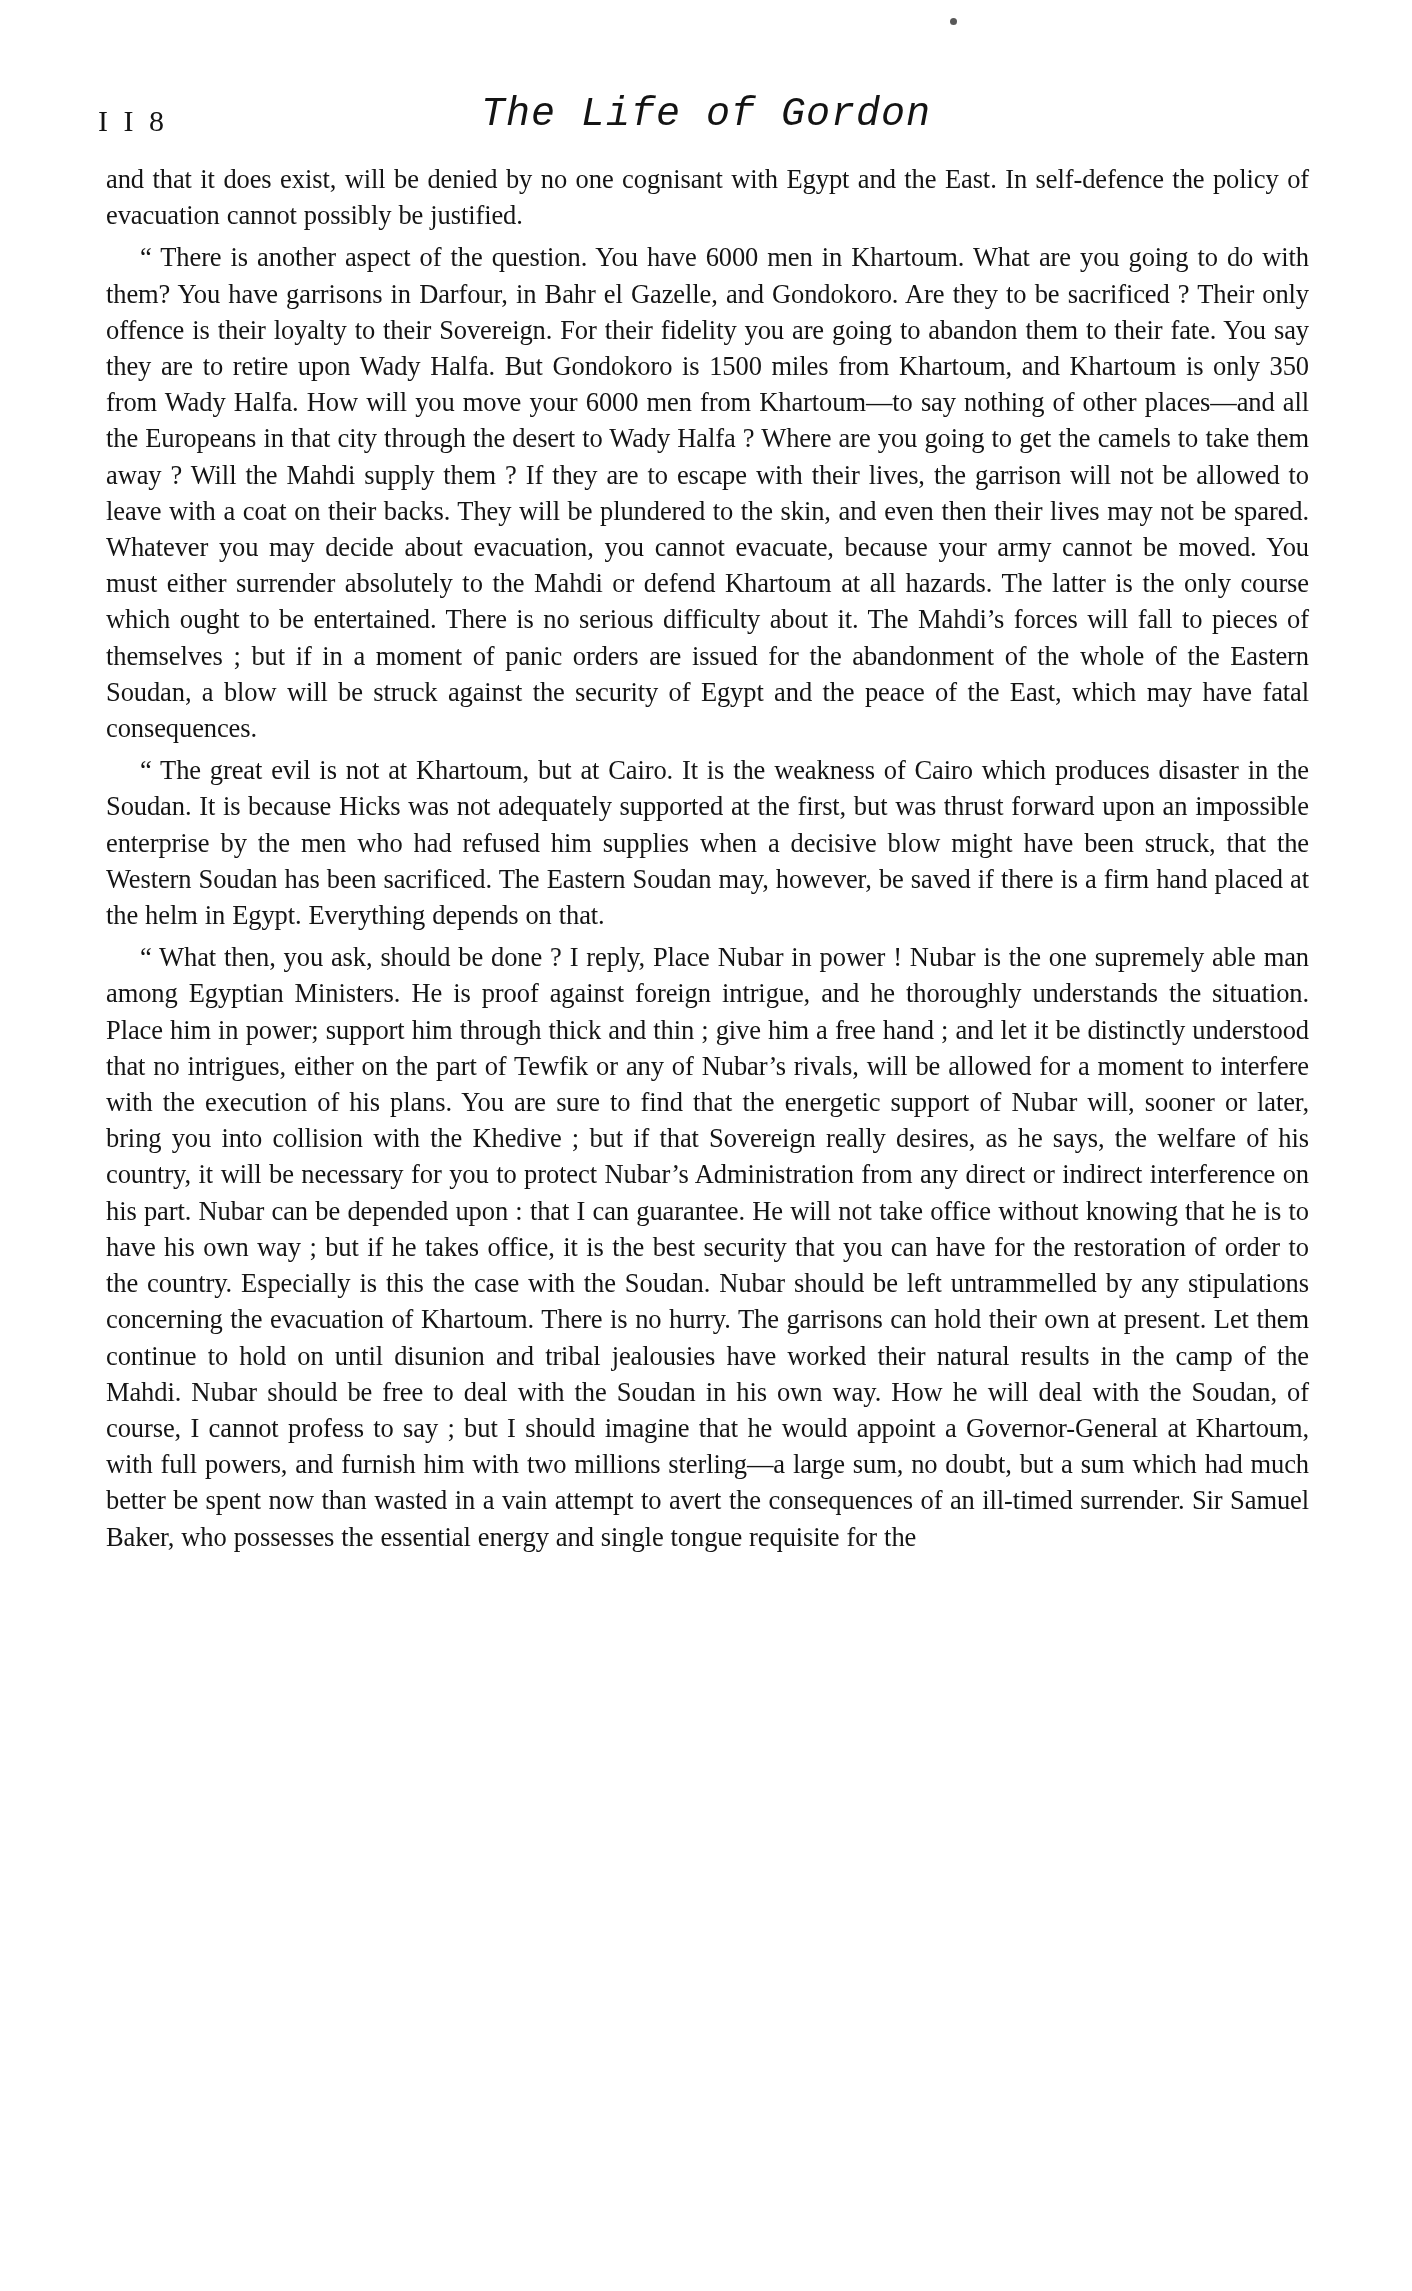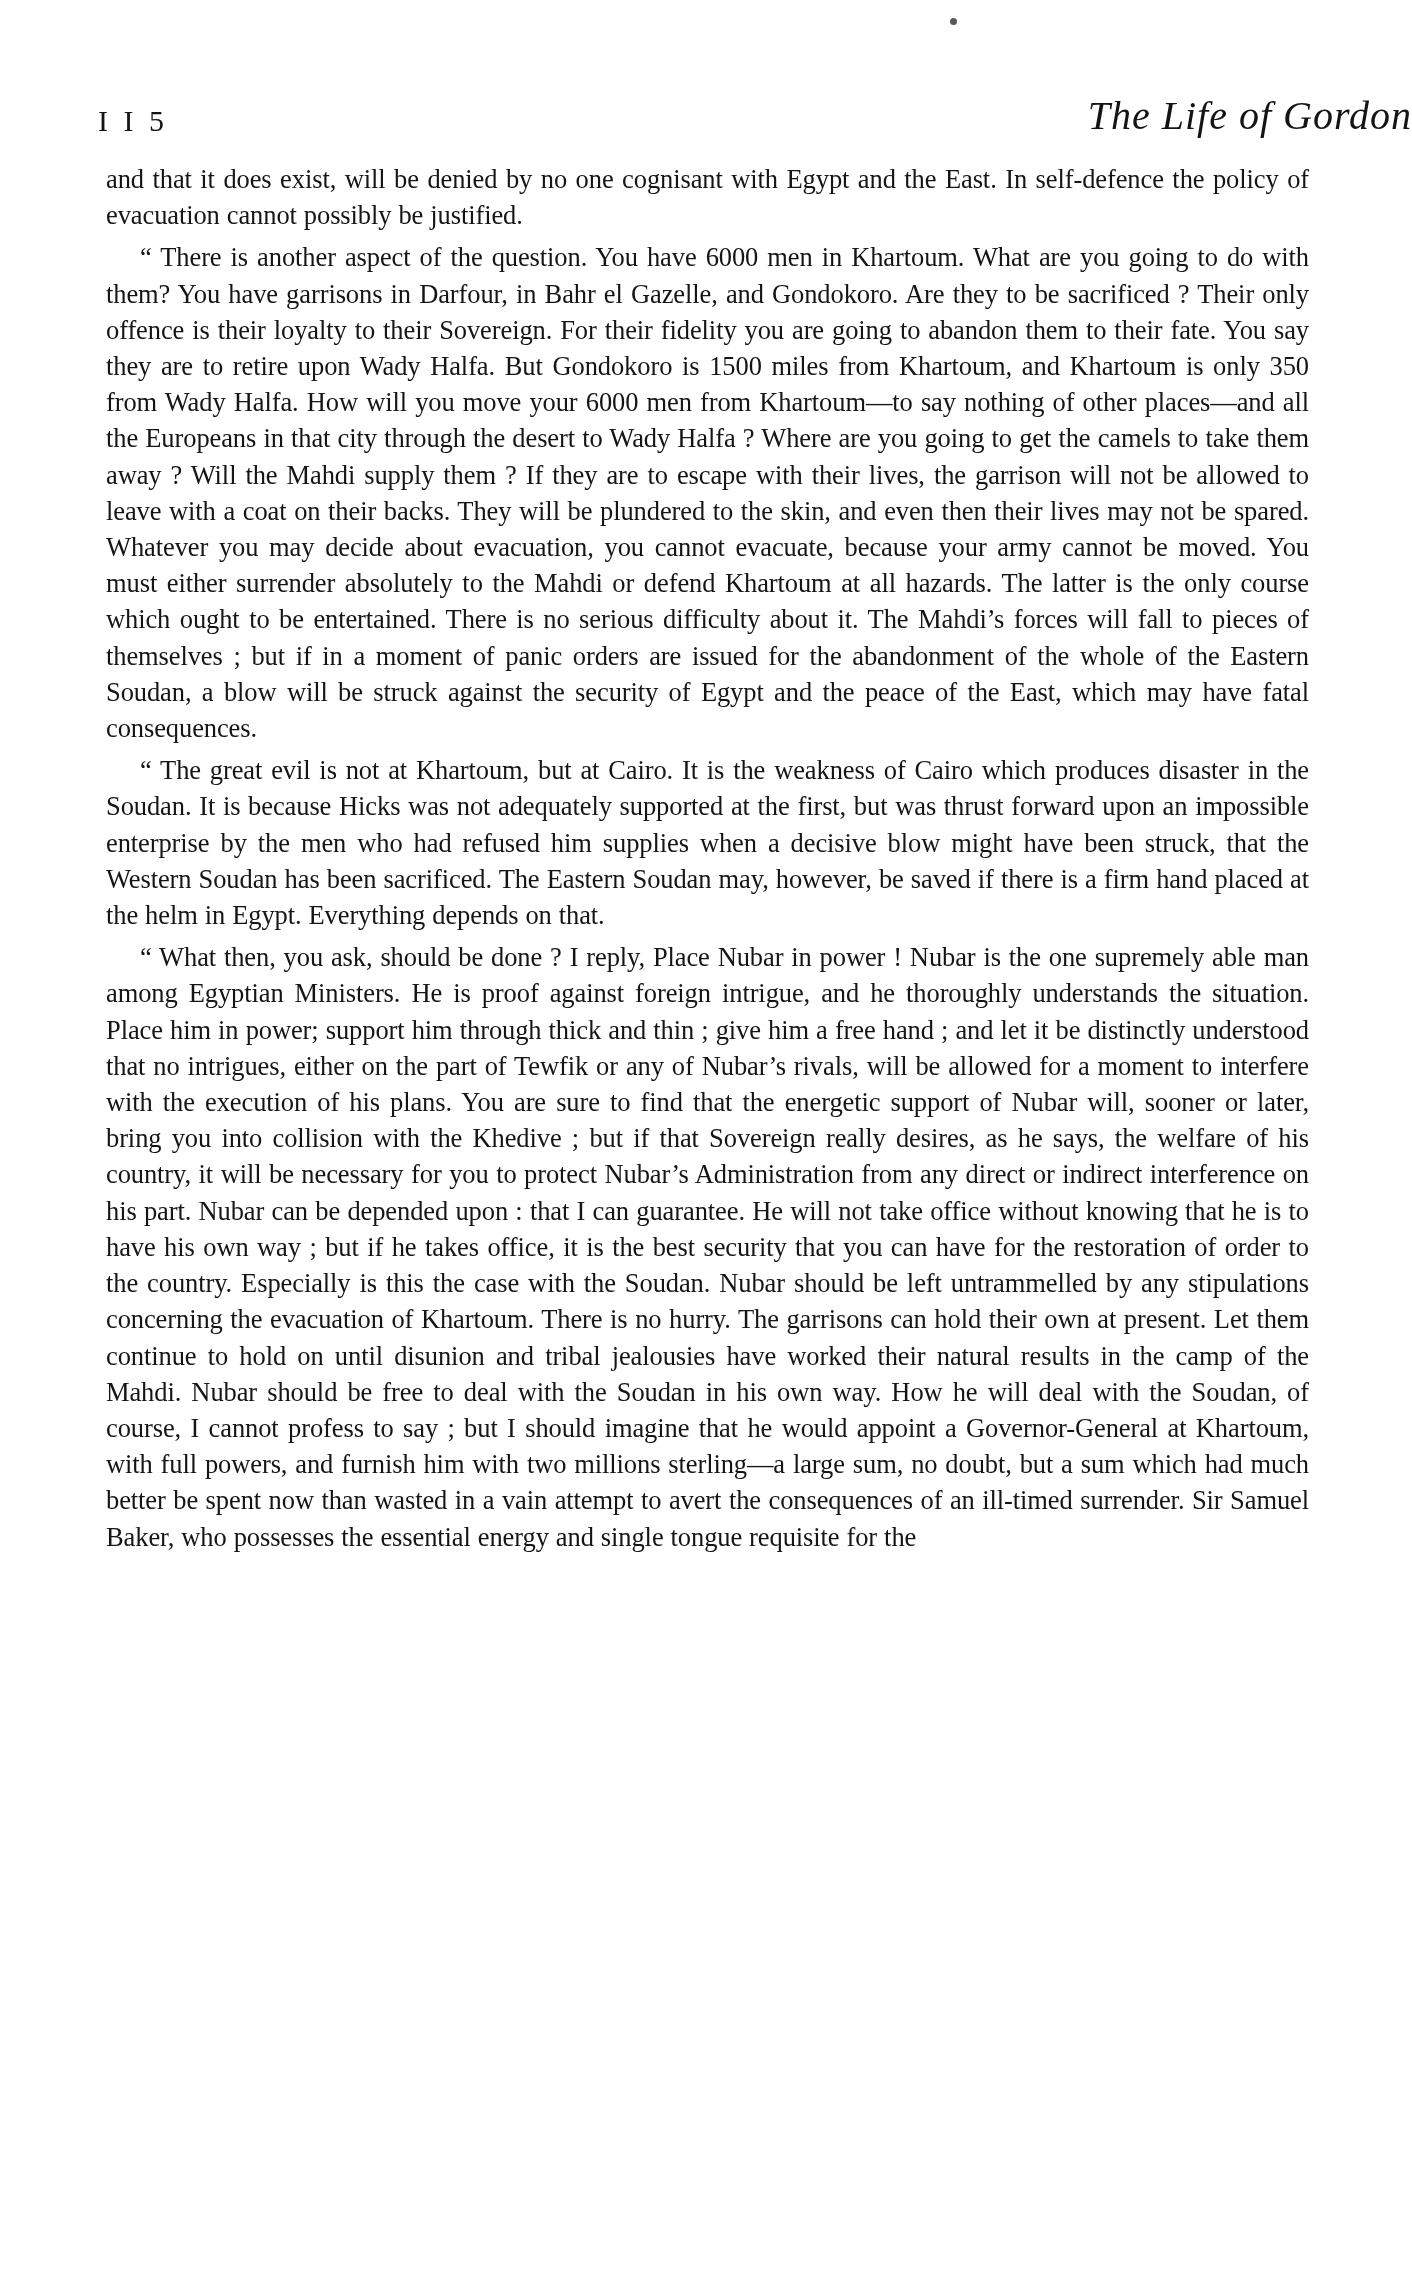--- a/index.html
+++ b/index.html
@@ -46,26 +46,26 @@
     font-size: 30px;
     letter-spacing: 4px;
     font-family: "Liberation Serif", serif;
     color: #141414;
   }
   .running-head {
     position: absolute;
     left: 0;
     top: 44px;
     width: 1412px;
-    text-align: right;
+    text-align: center;
     font-style: italic;
     font-size: 40px;
     letter-spacing: 1px;
     color: #141414;
-    font-family: Liberation Serif, serif;
+    font-family: Liberation Mono, monospace;
   }
   .body-text {
     position: absolute;
     left: 100px;
     top: 155px;
     width: 1215px;
     font-size: 26.5px;
     line-height: 36.2px;
     text-align: justify;
     text-justify: inter-word;
@@ -86,21 +86,21 @@
   }
 </style>
 </head>
 <body>
 
 <div class="page">
 
   <div class="speck"></div>
 
   <div class="header">
-    <div class="folio">I I 5</div>
+    <div class="folio">I I 8</div>
     <div class="running-head">The Life of Gordon</div>
   </div>
 
   <div class="body-text tight">
     <p>and that it does exist, will be denied by no one cognisant with Egypt and the East.   In self-defence the policy of evacuation cannot possibly be justified.</p>
     <p class="indent">“ There is another aspect of the question.   You have 6000 men in Khartoum.   What are you going to do with them?   You have garrisons in Darfour, in Bahr el Gazelle, and Gondokoro.   Are they to be sacrificed ?   Their only offence is their loyalty to their Sovereign.   For their fidelity you are going to abandon them to their fate.   You say they are to retire upon Wady Halfa.   But Gondokoro is 1500 miles from Khartoum, and Khartoum is only 350 from Wady Halfa.   How will you move your 6000 men from Khartoum—to say nothing of other places—and all the Europeans in that city through the desert to Wady Halfa ?   Where are you going to get the camels to take them away ?   Will the Mahdi supply them ?   If they are to escape with their lives, the garrison will not be allowed to leave with a coat on their backs.   They will be plundered to the skin, and even then their lives may not be spared.   Whatever you may decide about evacuation, you cannot evacuate, because your army cannot be moved.   You must either surrender absolutely to the Mahdi or defend Khartoum at all hazards.   The latter is the only course which ought to be entertained.   There is no serious difficulty about it.   The Mahdi’s forces will fall to pieces of themselves ; but if in a moment of panic orders are issued for the abandonment of the whole of the Eastern Soudan, a blow will be struck against the security of Egypt and the peace of the East, which may have fatal consequences.</p>
     <p class="indent">“ The great evil is not at Khartoum, but at Cairo.   It is the weakness of Cairo which produces disaster in the Soudan.   It is because Hicks was not adequately supported at the first, but was thrust forward upon an impossible enterprise by the men who had refused him supplies when a decisive blow might have been struck, that the Western Soudan has been sacrificed.   The Eastern Soudan may, however, be saved if there is a firm hand placed at the helm in Egypt.   Everything depends on that.</p>
     <p class="indent">“ What then, you ask, should be done ?   I reply, Place Nubar in power ! Nubar is the one supremely able man among Egyptian Ministers.  He is proof against foreign intrigue, and he thoroughly understands the situation.   Place him in power; support him through thick and thin ; give him a free hand ; and let it be distinctly understood that no intrigues, either on the part of Tewfik or any of Nubar’s rivals, will be allowed for a moment to interfere with the execution of his plans.   You are sure to find that the energetic support of Nubar will, sooner or later, bring you into collision with the Khedive ; but if that Sovereign really desires, as he says, the welfare of his country, it will be necessary for you to protect Nubar’s Administration from any direct or indirect interference on his part.   Nubar can be depended upon : that I can guarantee.   He will not take office without knowing that he is to have his own way ; but if he takes office, it is the best security that you can have for the restoration of order to the country.   Especially is this the case with the Soudan.   Nubar should be left untrammelled by any stipulations concerning the evacuation of Khartoum.   There is no hurry.   The garrisons can hold their own at present.   Let them continue to hold on until disunion and tribal jealousies have worked their natural results in the camp of the Mahdi. Nubar should be free to deal with the Soudan in his own way.   How he will deal with the Soudan, of course, I cannot profess to say ; but I should imagine that he would appoint a Governor-General at Khartoum, with full powers, and furnish him with two millions sterling—a large sum, no doubt, but a sum which had much better be spent now than wasted in a vain attempt to avert the consequences of an ill-timed surrender.   Sir Samuel Baker, who possesses the essential energy and single tongue requisite for the</p>
   </div>
 

